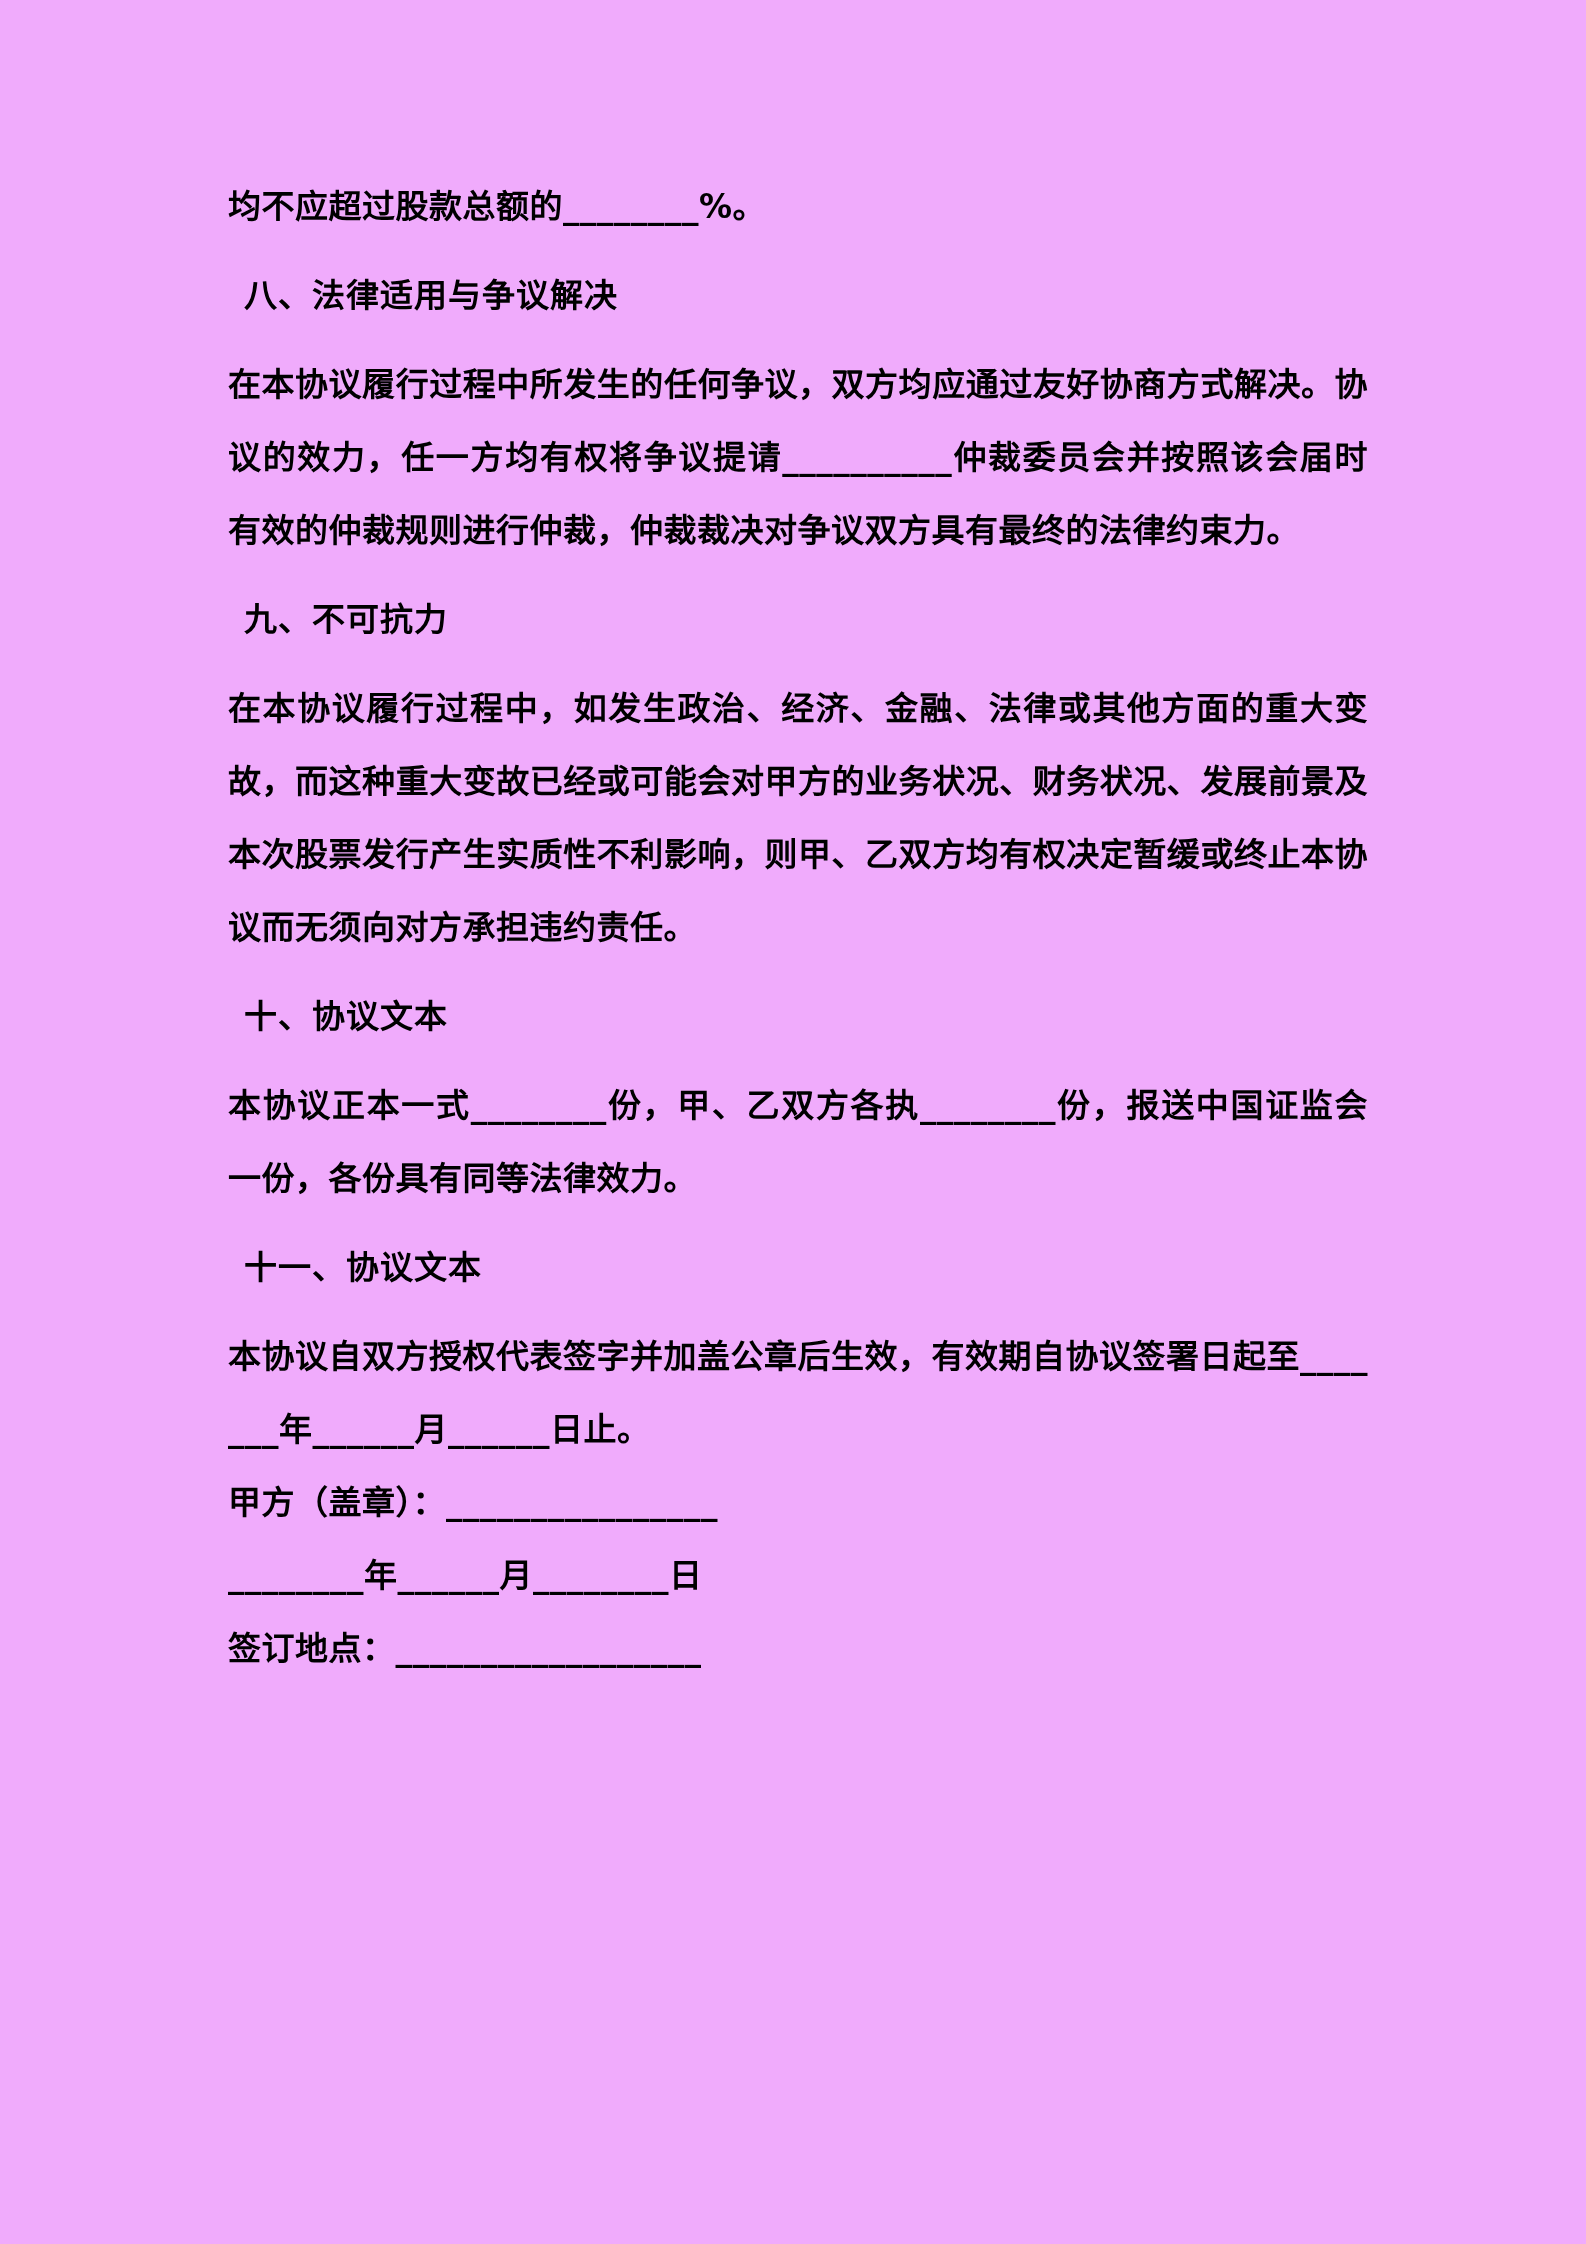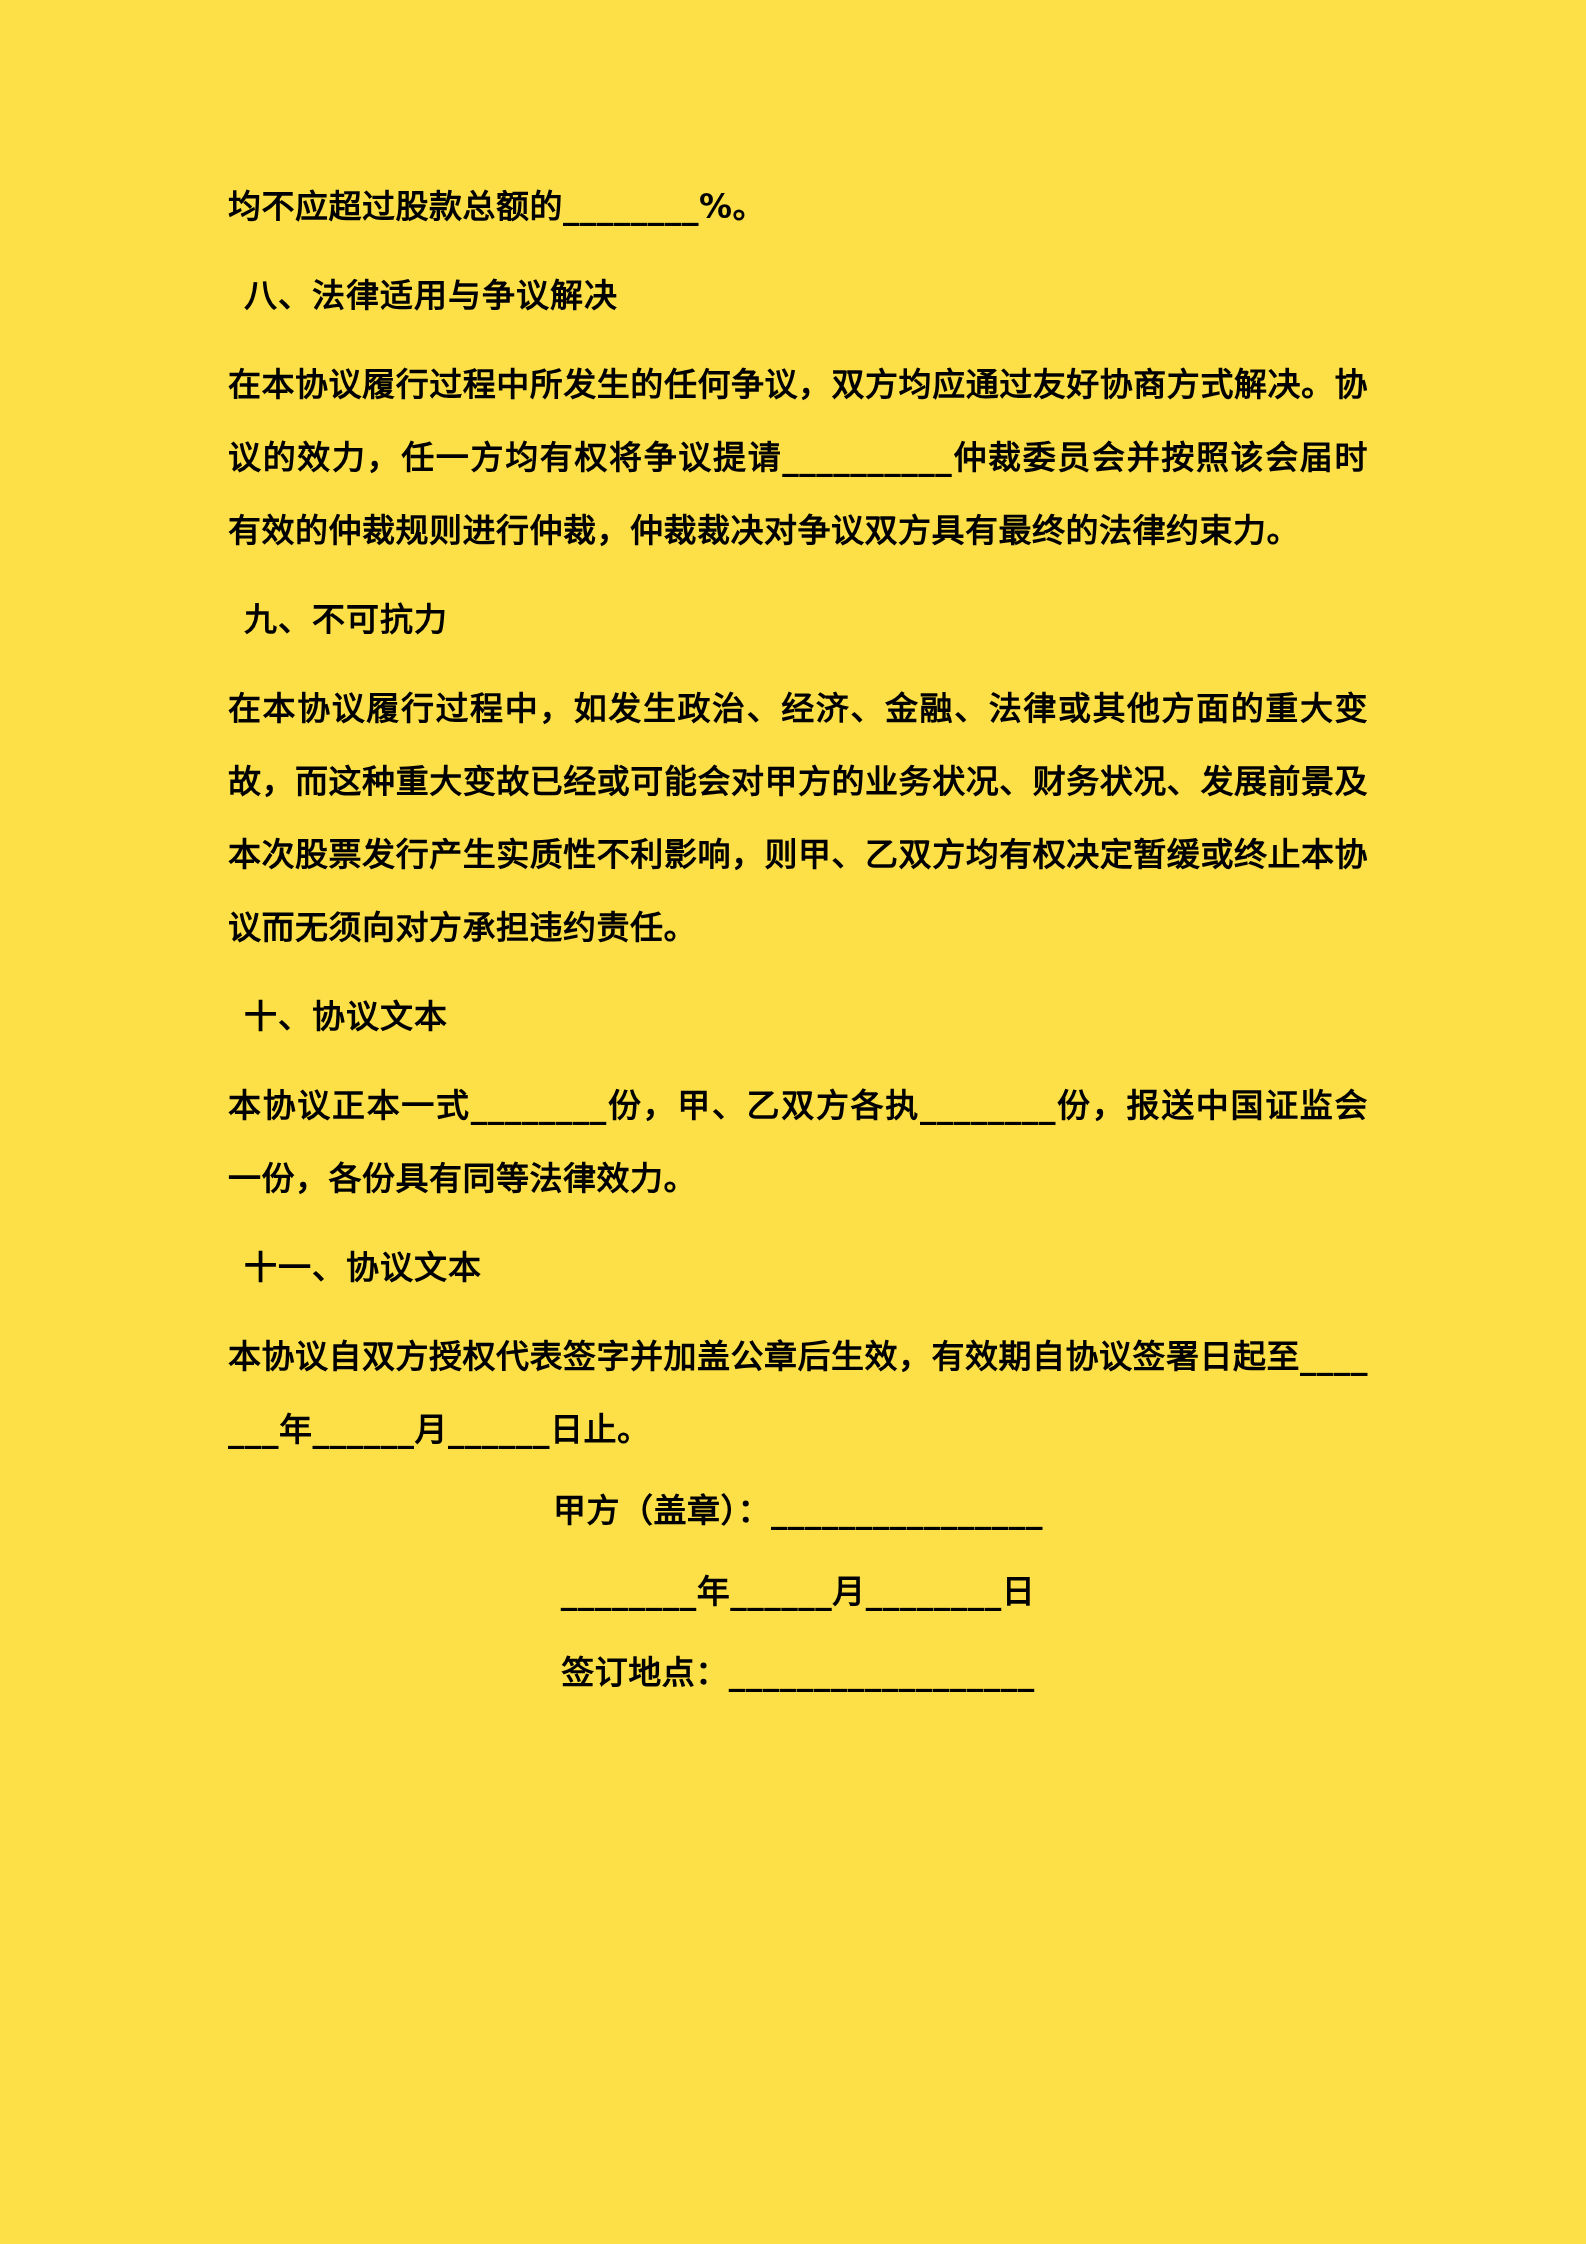--- a/index.html
+++ b/index.html
@@ -11,21 +11,21 @@
     width: 1586px;
     height: 2244px;
     font-family: "DejaVu Sans", "Liberation Sans", sans-serif;
     color: #000000;
     overflow: hidden;
   }
   .page {
     position: relative;
     width: 1586px;
     height: 2244px;
-    background: #fde047;
+    background: #f0abfc;
     box-sizing: border-box;
     padding: 170px 180px 120px 228px;
   }
   .doc-body {
     width: 1140px;
   }
   p.para {
     margin: 0 0 0 0;
     font-size: 33px;
     line-height: 73px;
@@ -36,26 +36,25 @@
     word-break: break-all;
   }
   p.heading {
     margin: 16px;
     font-size: 33px;
     line-height: 73px;
     font-weight: 700;
     letter-spacing: 1px;
   }
   .sig-line {
-    margin: 8px;
+    margin: 0;
     font-size: 33px;
     line-height: 73px;
     font-weight: 700;
     letter-spacing: 0.5px;
-    text-align: center;
   }
 </style>
 </head>
 <body>
 
 <div class="page">
   <div class="doc-body">
 
     <p class="para">均不应超过股款总额的________%。</p>
 

